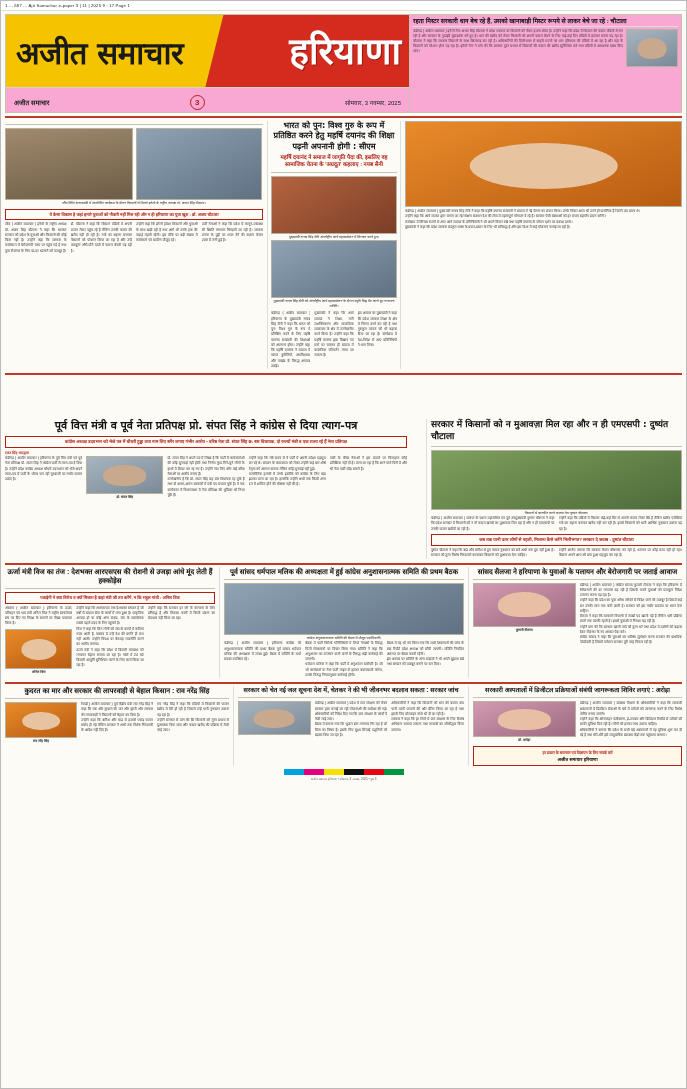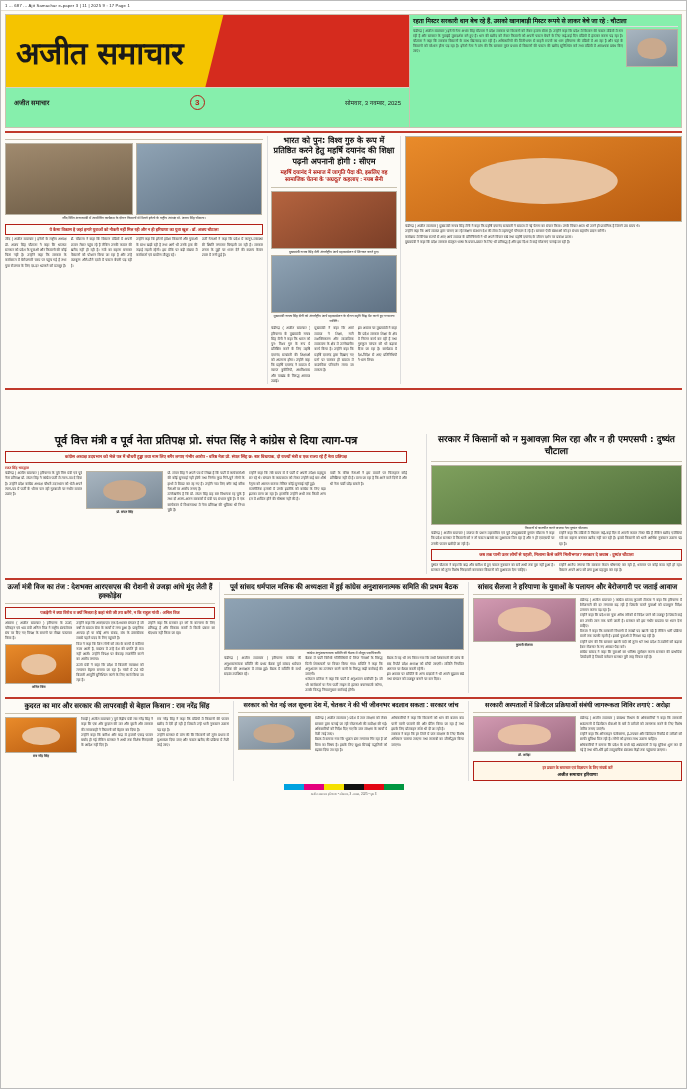--- a/index.html
+++ b/index.html
@@ -32,22 +32,22 @@
     overflow: hidden;
   }
   .topstrip span { margin-right: 6px; }
 
   .body-wrap { padding: 3px 4px 0 4px; }
 
   
   .masthead {
     display: flex;
     border: 1px solid #c9c2b0;
-    background: #86efac;
-    height: 114px;
+    background: #f9a8d4;
+    height: 99px;
   }
   .mast-left {
     width: 404px;
     position: relative;
     border-right: 1px solid #c9c2b0;
     overflow: hidden;
   }
   .mast-band {
     height: 72px;
     background: #f5c400;
@@ -258,20 +258,21 @@
   <div class="topstrip">
     <span>1 ... 687 ... Ajit Samachar e-paper   3 | 11 | 2025   9 : 17   Page 1</span>
   </div>
 
   <div class="body-wrap">
 
     <div class="masthead">
       <div class="mast-left">
         <div class="mast-band">
           <div class="mast-title-hi">अजीत समाचार</div>
+          <div class="mast-title-red">हरियाणा</div>
         </div>
         <div class="mast-sub">
           <div class="left">अजीत समाचार</div>
           <div class="pageno">3</div>
           <div class="right">सोमवार, 3 नवम्बर, 2025</div>
         </div>
       </div>
       <div class="mast-right">
         <div class="mr-head">रहता मिस्टर सरकारी धान बेच रहे हैं, उसको खानाबाड़ी मिस्टर रूपये से लाकर बेचे जा रहे : चौटाला</div>
         <div class="mr-cols">
@@ -341,21 +342,21 @@
           </div>
           <div class="txt">प्रो. संपत सिंह ने अपने पत्र में लिखा है कि पार्टी में कार्यकर्ताओं की कोई सुनवाई नहीं होती तथा निर्णय कुछ गिने-चुने लोगों के हाथों में सिमट कर रह गए हैं। उन्होंने नाम लिए बगैर कई वरिष्ठ नेताओं पर आरोप लगाए हैं।</div>
           <div class="txt">उल्लेखनीय है कि प्रो. संपत सिंह छह बार विधायक रह चुके हैं तथा दो अलग-अलग सरकारों में मंत्री पद संभाल चुके हैं। वे एक कार्यकाल में विधानसभा में नेता प्रतिपक्ष की भूमिका भी निभा चुके हैं।</div>
           <div class="txt">उन्होंने कहा कि लंबे समय से वे पार्टी में अपनी उपेक्षा महसूस कर रहे थे। संगठन के कामकाज को लेकर उन्होंने कई बार शीर्ष नेतृत्व को अवगत कराया लेकिन कोई सुनवाई नहीं हुई।</div>
           <div class="txt">राजनीतिक हलकों में उनके इस्तीफे को कांग्रेस के लिए बड़ा झटका माना जा रहा है। हालांकि उन्होंने अभी तक किसी अन्य दल में शामिल होने की घोषणा नहीं की है।</div>
           <div class="txt">पार्टी के वरिष्ठ नेताओं ने इस मामले पर फिलहाल कोई प्रतिक्रिया नहीं दी है। माना जा रहा है कि आने वाले दिनों में और भी नेता पार्टी छोड़ सकते हैं।</div>
         </div>
       </div>
 
       <div style="flex:1;border-left:1px solid #ddd;padding-left:4px;">
-        <div class="hd2" style="text-align:center;font-size:9px;">सरकार में किसानों को न मुआवज़ा मिल रहा और न ही एमएसपी : दुष्यंत चौटाला</div>
+        <div class="hd2" style="font-size:9px;">सरकार में किसानों को न मुआवज़ा मिल रहा और न ही एमएसपी : दुष्यंत चौटाला</div>
         <div class="rule"></div>
         <div class="ph green" style="height:60px;"></div>
         <div class="cap">किसानों से बातचीत करते जजपा नेता दुष्यंत चौटाला।</div>
         <div class="twocol">
           <div class="txt">चंडीगढ़ ( अजीत समाचार ) जजपा के प्रधान महासचिव एवं पूर्व उपमुख्यमंत्री दुष्यंत चौटाला ने कहा कि प्रदेश सरकार में किसानों को न तो फसल खराबे का मुआवजा मिल रहा है और न ही एमएसपी पर उनकी फसल खरीदी जा रही है।</div>
           <div class="txt">उन्होंने कहा कि मंडियों में किसान कई-कई दिन से अपनी फसल लेकर बैठे हैं लेकिन खरीद एजेंसियां नमी का बहाना बनाकर खरीद नहीं कर रही हैं। इससे किसानों को भारी आर्थिक नुकसान उठाना पड़ रहा है।</div>
         </div>
         <div class="redbox" style="font-size:4.4px;">जब तक पानी उतर लोगों से पहली, मिलाना कैसे करेंगे मिलीभगत? सरकार दे जवाब : दुष्यंत चौटाला</div>
         <div class="twocol">
           <div class="txt">दुष्यंत चौटाला ने कहा कि बाढ़ और बारिश से हुए फसल नुकसान का सर्वे अभी तक पूरा नहीं हुआ है। सरकार को तुरंत विशेष गिरदावरी करवाकर किसानों को मुआवजा देना चाहिए।</div>

